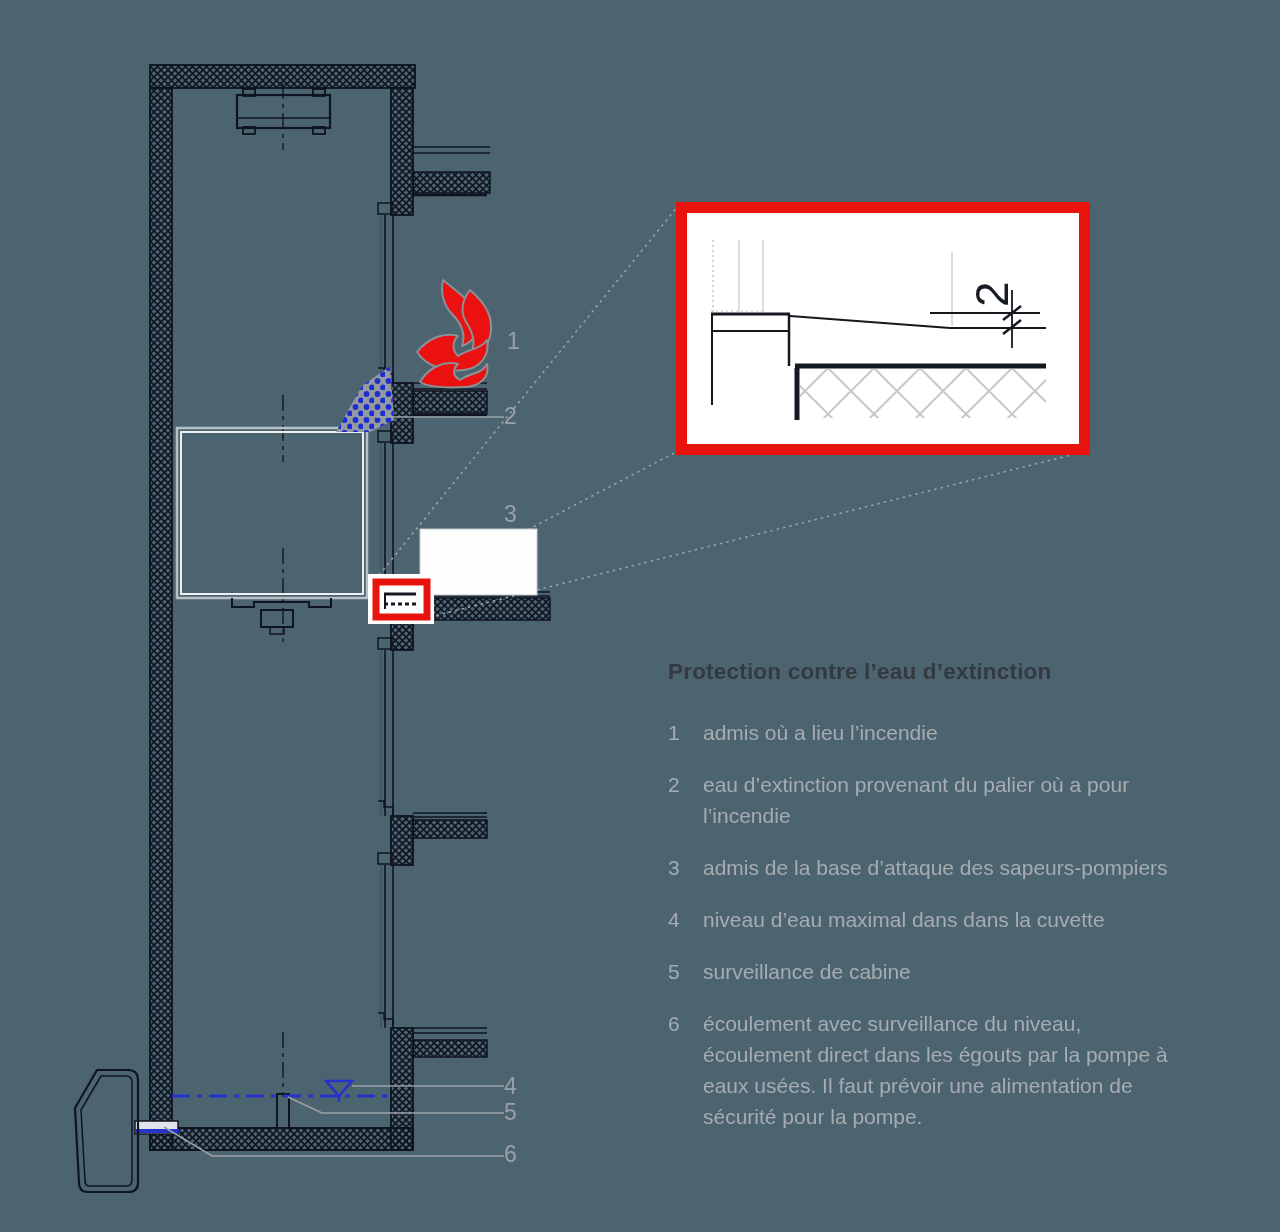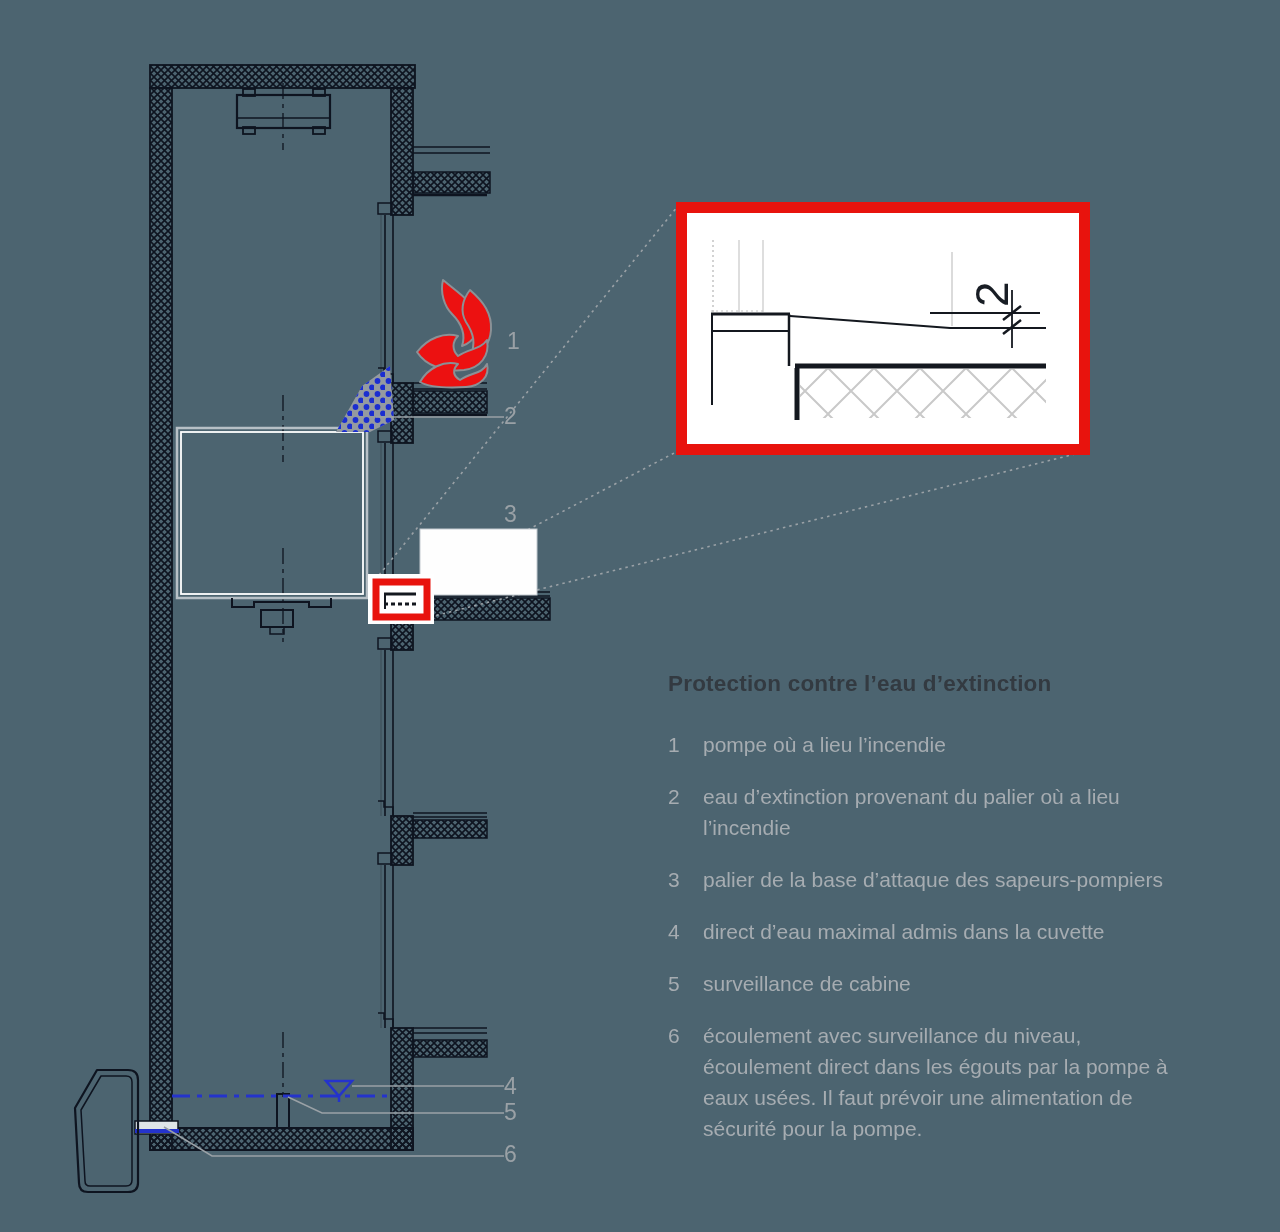--- a/index.html
+++ b/index.html
@@ -5,21 +5,21 @@
   html,body{margin:0;padding:0;background:#4C6470;}
   #app{position:relative;width:1280px;height:1232px;background:#4C6470;overflow:hidden;
        font-family:"Liberation Sans",sans-serif;}
   svg{position:absolute;left:0;top:0;}
   svg text{font-family:"Liberation Sans",sans-serif;}
   .callout-num{font-size:23px;fill:#9aa1a6;}
   .dim-num{font-size:46px;fill:#181d24;}
   .legend{position:absolute;left:668px;top:659px;width:516px;color:#a6acb1;
           font-size:21px;line-height:31px;}
   .legend h2{font-size:22.5px;line-height:26px;font-weight:700;color:#333a41;
-             margin:12px 0 32px 0;letter-spacing:.2px;}
+             margin:0 0 32px 0;letter-spacing:.2px;}
   .item{display:flex;margin-bottom:21px;}
   .item .num{width:35px;flex:none;}
   .item .txt{flex:1;}
 </style>
 </head>
 <body>
 
 <div id="app">
 
 <svg width="1280" height="1232" viewBox="0 0 1280 1232">
@@ -219,33 +219,33 @@
     <text class="callout-num" x="504" y="1120">5</text>
     <text class="callout-num" x="504" y="1162">6</text>
   </g>
 </svg>
 
 <div class="legend">
   <h2>Protection contre l’eau d’extinction</h2>
 
   <div class="item">
     <span class="num">1</span>
-    <span class="txt">pompe où a lieu l’incendie</span>
+    <span class="txt">admis où a lieu l’incendie</span>
   </div>
   <div class="item">
     <span class="num">2</span>
-    <span class="txt">eau d’extinction provenant du palier où a lieu l’incendie</span>
+    <span class="txt">eau d’extinction provenant du palier où a pour l’incendie</span>
   </div>
   <div class="item">
     <span class="num">3</span>
-    <span class="txt">palier de la base d’attaque des sapeurs-pompiers</span>
+    <span class="txt">admis de la base d’attaque des sapeurs-pompiers</span>
   </div>
   <div class="item">
     <span class="num">4</span>
-    <span class="txt">direct d’eau maximal admis dans la cuvette</span>
+    <span class="txt">niveau d’eau maximal dans dans la cuvette</span>
   </div>
   <div class="item">
     <span class="num">5</span>
     <span class="txt">surveillance de cabine</span>
   </div>
   <div class="item">
     <span class="num">6</span>
     <span class="txt">écoulement avec surveillance du niveau, écoulement direct dans les égouts par la pompe à eaux usées. Il faut prévoir une alimentation de sécurité pour la pompe.</span>
   </div>
 </div>

